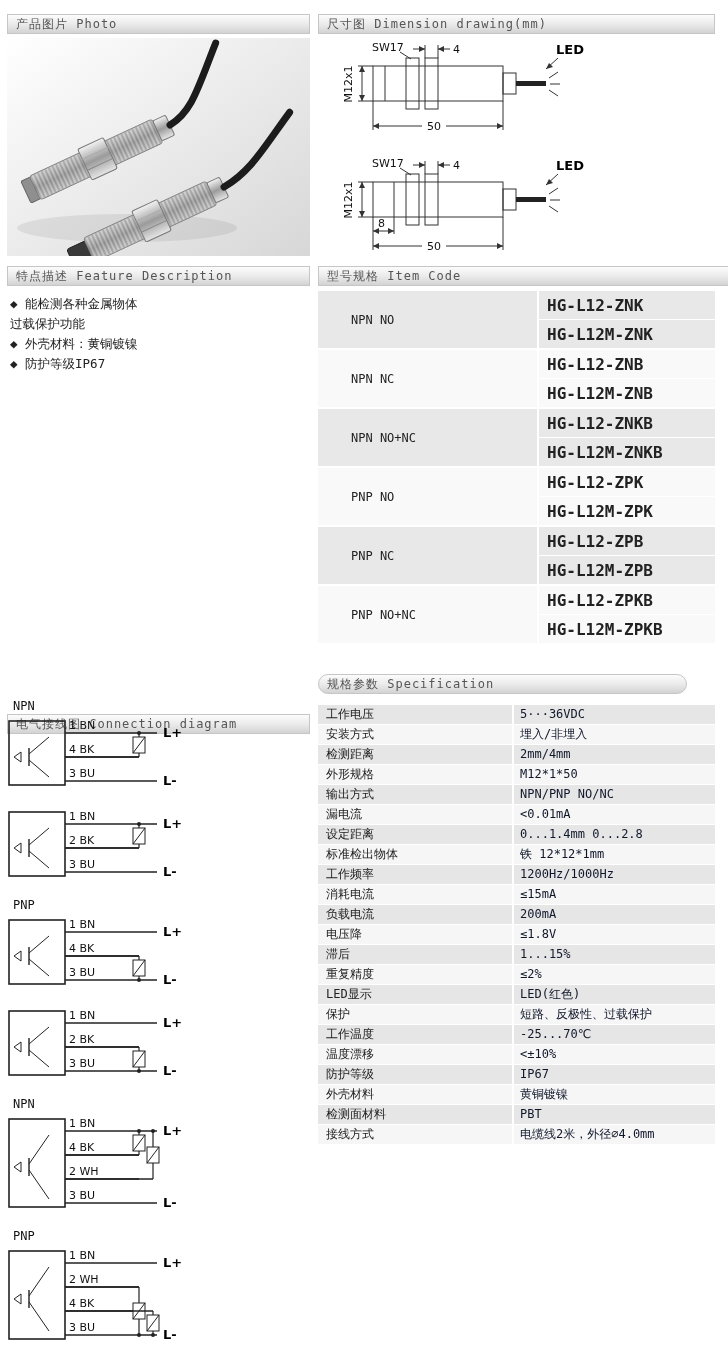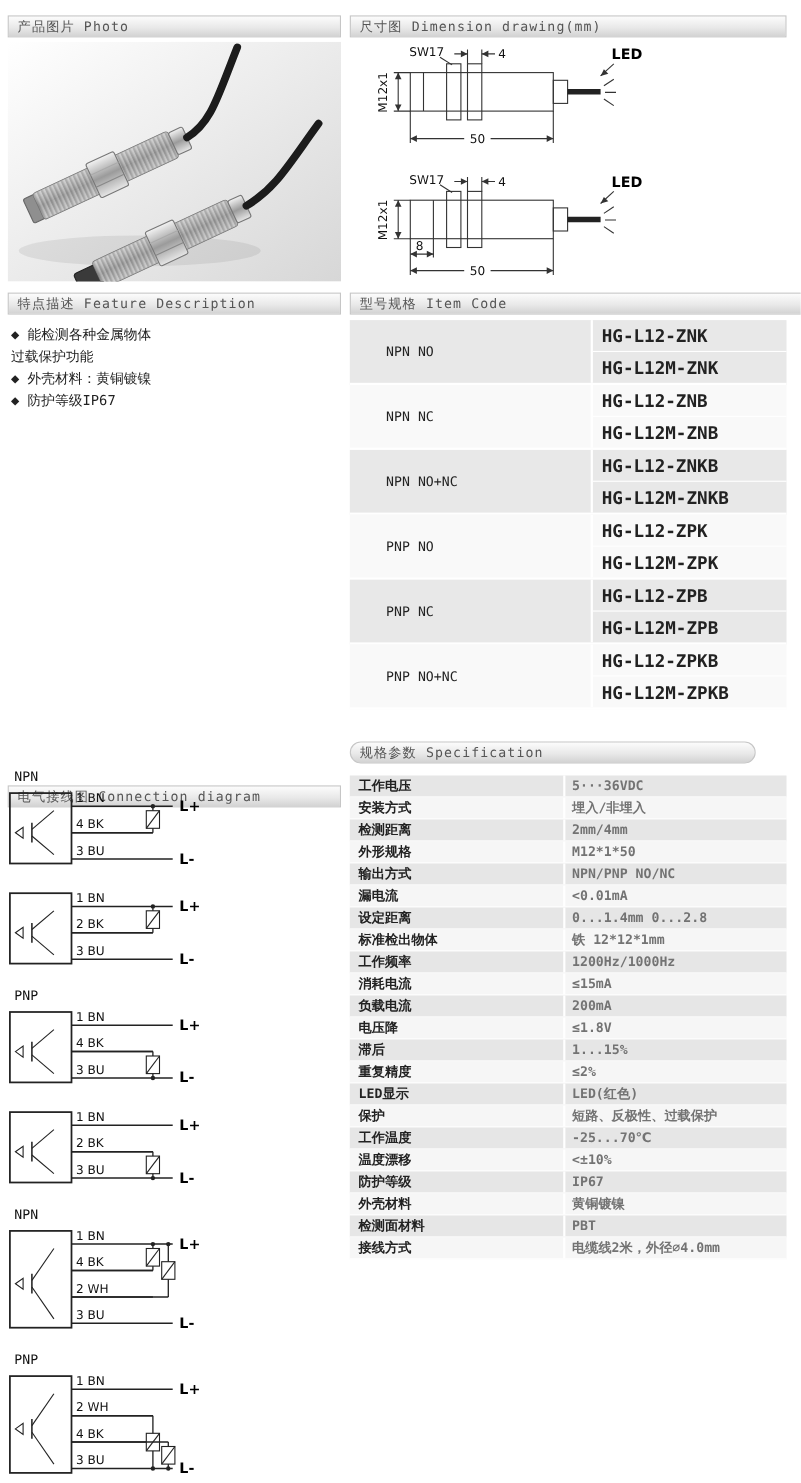--- a/index.html
+++ b/index.html
@@ -34,27 +34,27 @@
              font-size:12px; color:#222; border-right:2px solid #fff;margin-left:25px; }
   .ic-codes { flex:1; display:flex; flex-direction:column; }
   .ic-code { flex:1; display:flex; align-items:center; padding-left:8px;
              font-size:16px; color:#222;font-weight:bold; }
   .ic-code + .ic-code { border-top:1px solid #fff; }
 
   .conn-box { position:absolute; left:7px; top:698px; width:303px; height:648px; overflow:hidden; }
   .diag { margin-bottom:7px; }
   .diag-title { font-size:12px; color:#111; margin:0 0 0 6px; line-height:17px; }
 
-  .spec-table { position:absolute; left:318px; top:705px; width:397px;font-weight:bold; }
+  .spec-table { position:absolute; left:318px; top:705px; width:397px; }
   .spec-row { display:flex; height:20px; border-bottom:1px solid #fff; font-size:12px; }
   .spec-row.shade { background:#e6e6e6; }
   .spec-row.plain { background:#f6f6f6; }
   .spec-label { width:196px; padding-left:8px; line-height:19px; color:#222;
                 border-right:2px solid #fff; white-space:nowrap; overflow:hidden; }
-  .spec-value { flex:1; padding-left:6px; line-height:19px; color:#737373;
+  .spec-value { flex:1; padding-left:6px; line-height:19px; color:#0f172a;
                 white-space:nowrap; overflow:hidden; }
 
   svg text { font-family:"DejaVu Sans","Liberation Sans",sans-serif; }
 </style>
 </head>
 <body>
 
 <div class="page">
 
   <div class="sec-header hdr-photo">产品图片 Photo</div>

